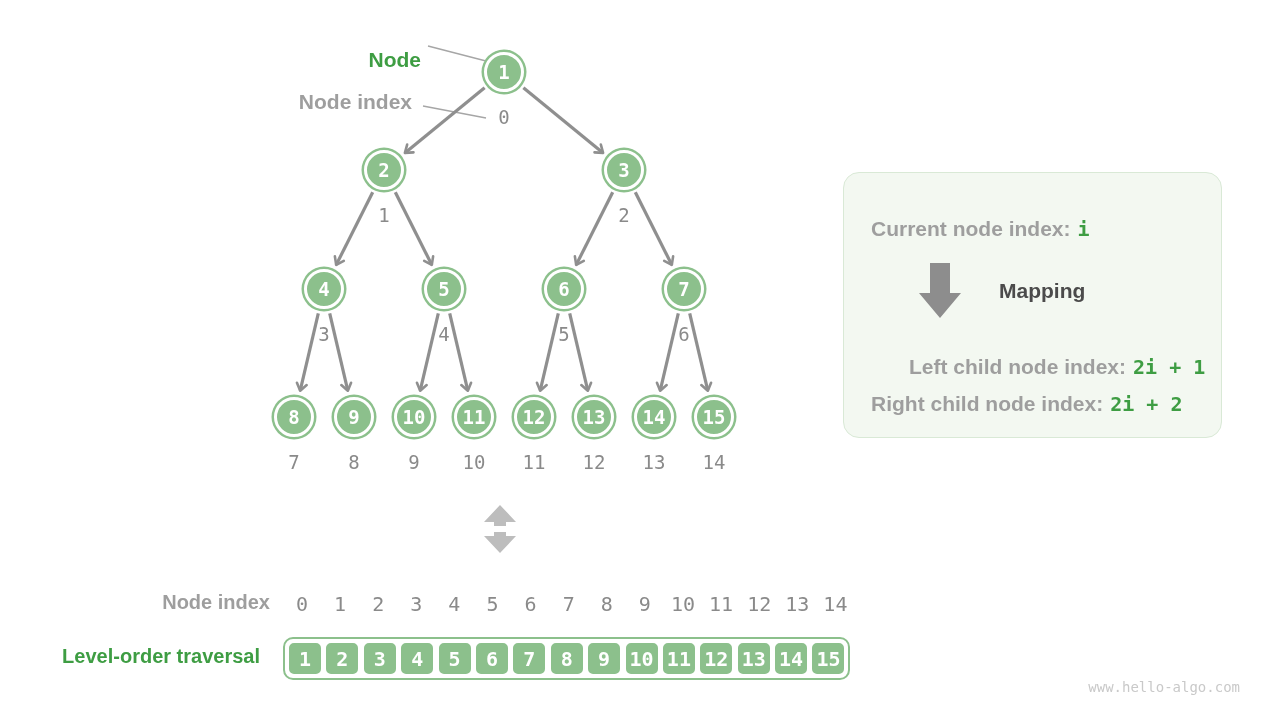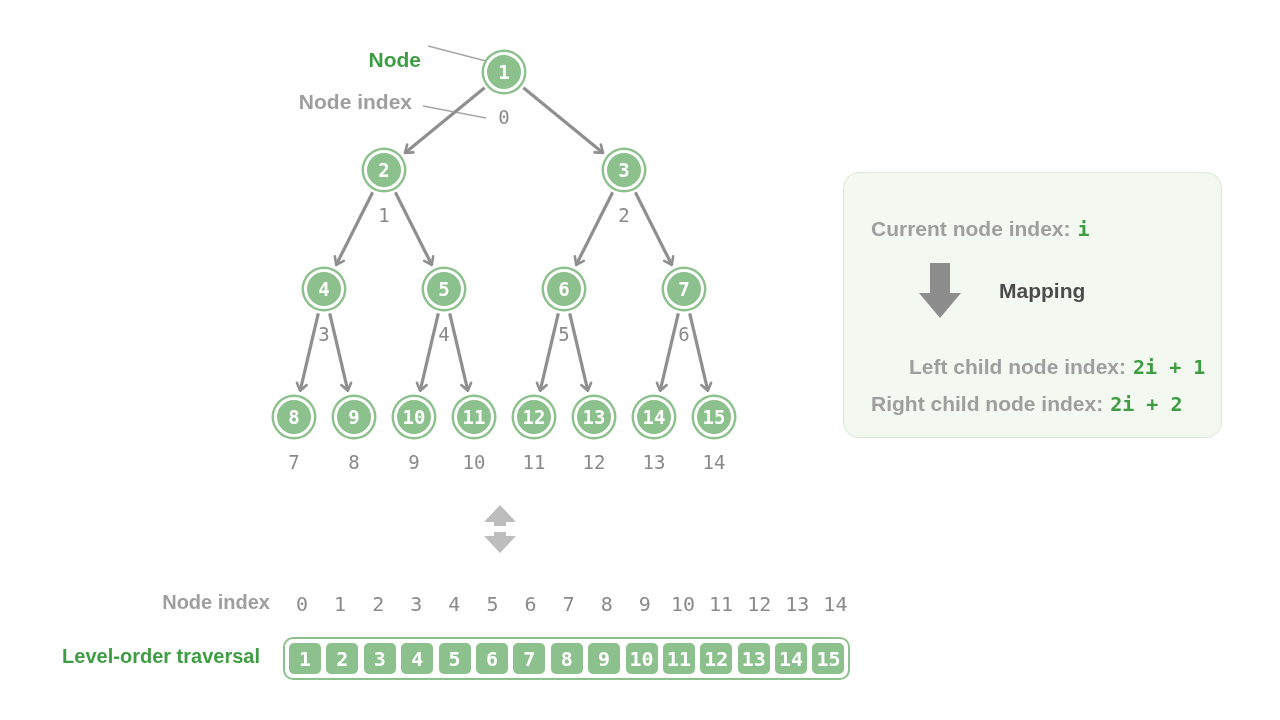--- a/index.html
+++ b/index.html
@@ -175,13 +175,14 @@
       <div class="array-cell">8</div>
       <div class="array-cell">9</div>
       <div class="array-cell">10</div>
       <div class="array-cell">11</div>
       <div class="array-cell">12</div>
       <div class="array-cell">13</div>
       <div class="array-cell">14</div>
       <div class="array-cell">15</div>
     </div>
 
+  <div class="watermark">www.hello-algo.com</div>
 </div>
 
 </body></html>

